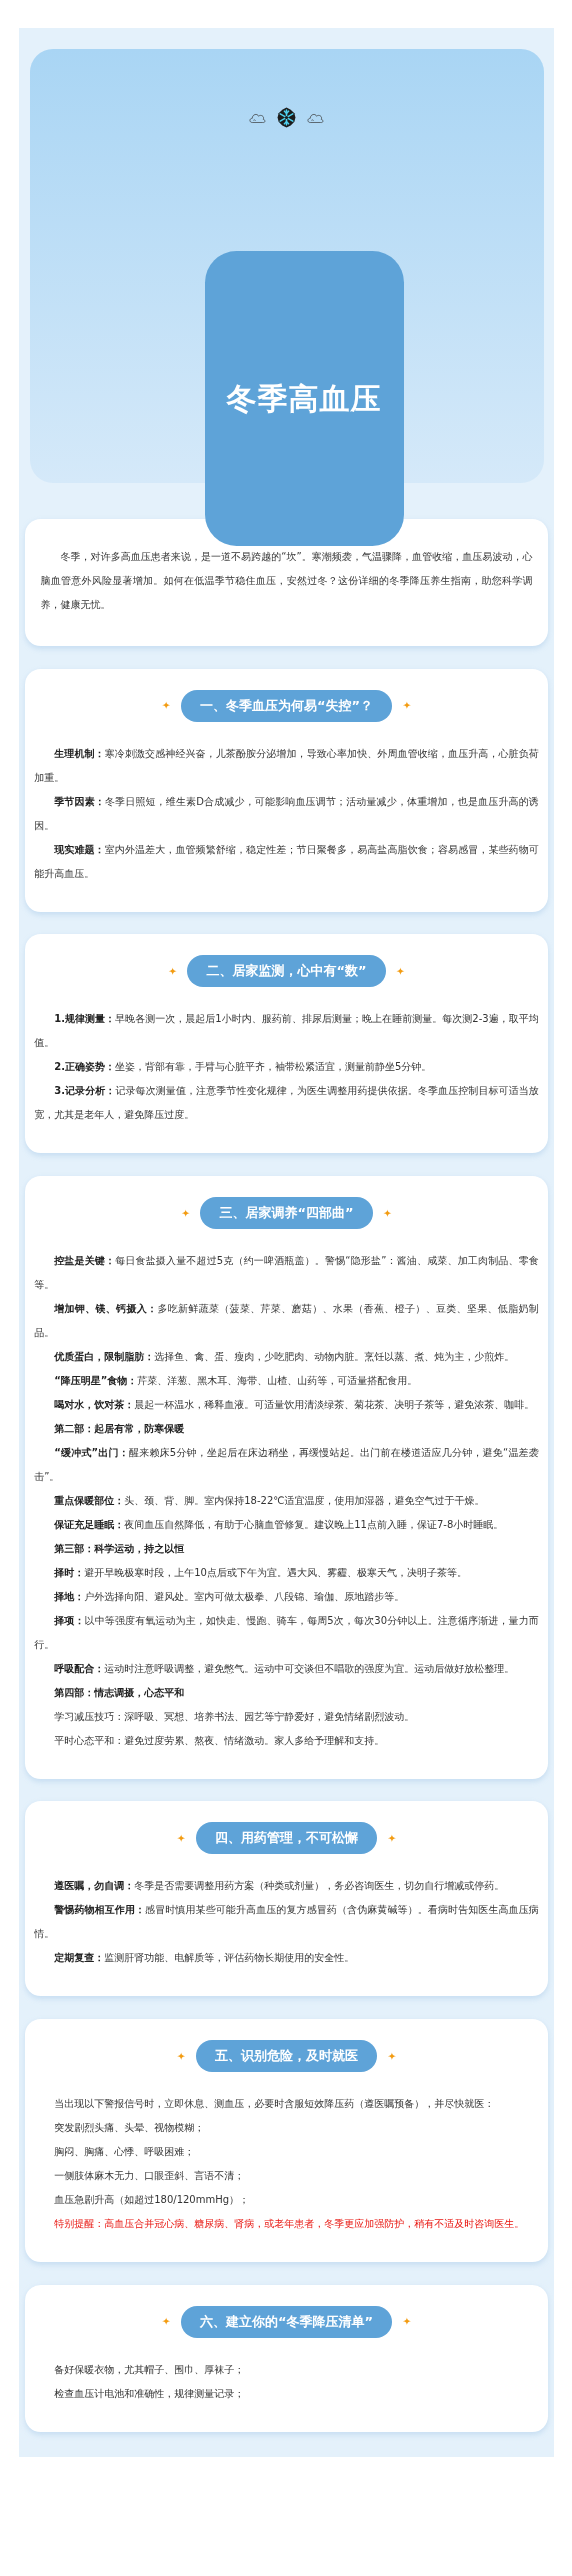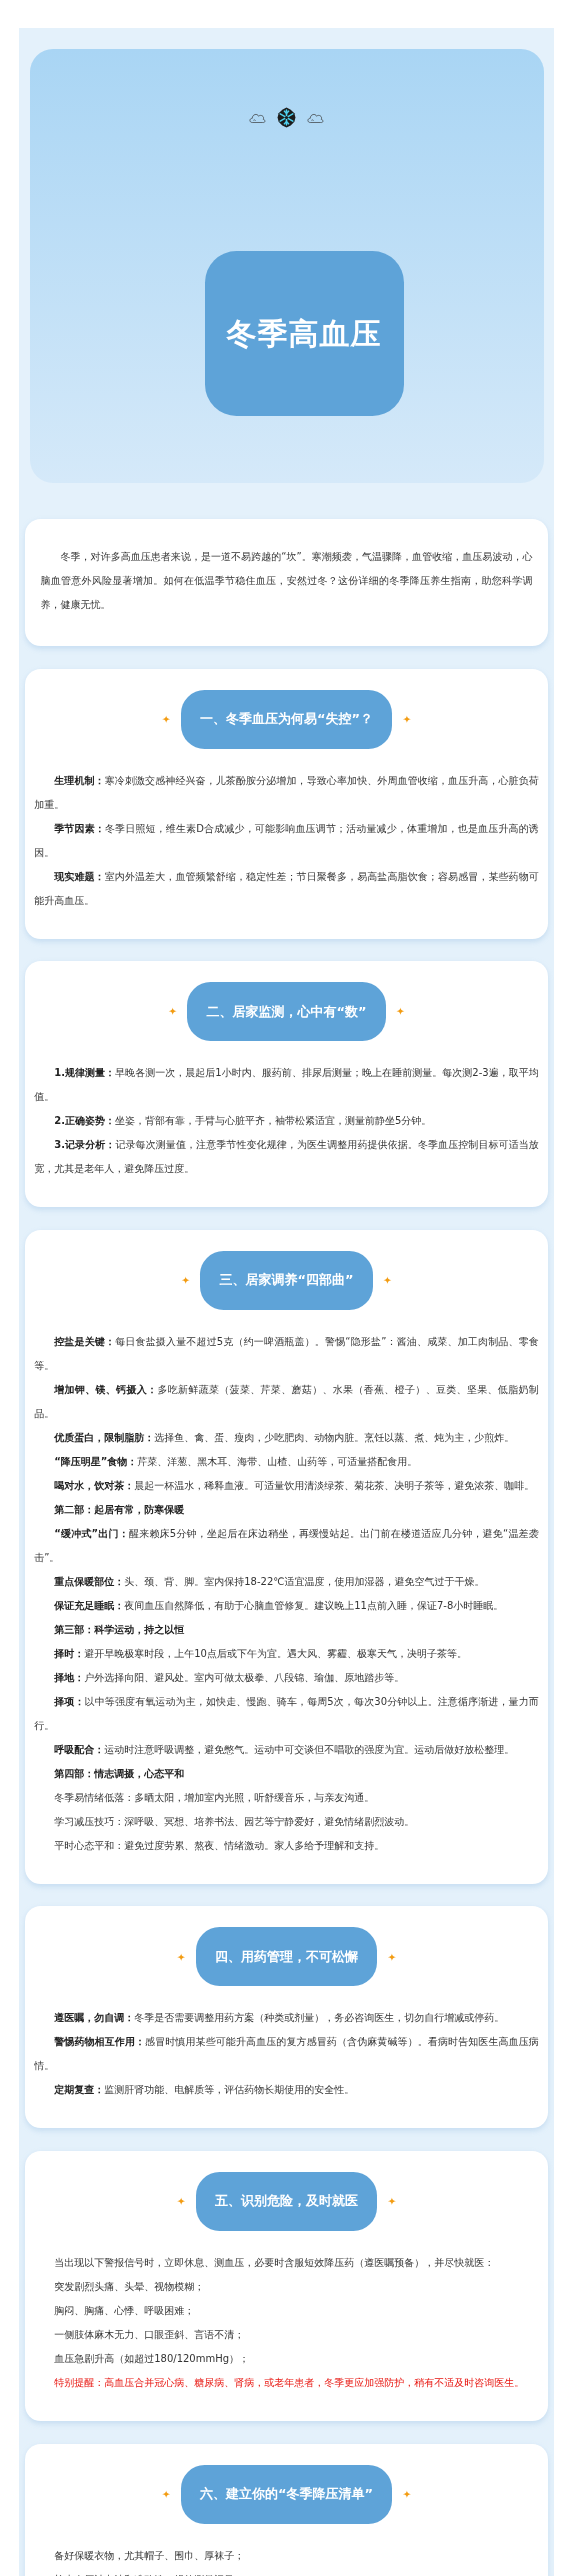--- a/index.html
+++ b/index.html
@@ -9,36 +9,36 @@
   .frame { margin: 0 19px; width: 535px; background: #e4f1fb; padding: 21px 0 25px 0; }
   .hero {
     margin: 0 10.5px; height: 434px; border-radius: 23px;
     background: linear-gradient(180deg, #a9d5f4 0%, #d5e9f9 100%);
     position: relative;
   }
   .hero-icons { position: absolute; top: 58px; left: 0; right: 0; display: flex; justify-content: center; align-items: center; gap: 9.4px; }
   .cloud { width: 19px; height: 13.6px; }
   .flake { width: 21px; height: 21px; }
   .hero-title {
-    position: absolute; left: 175px; top: 202px; width: 199px; height: 165px;
+    position: absolute; left: 175px; top: 202px; width: 199px; height: 295px;
     border-radius: 31.5px; background: #5ea3d8; color: #ffffff;
     display: flex; flex-direction: row; align-items: center; justify-content: center;
     font-weight: bold; font-size: 30px; line-height: 50px; letter-spacing: 1px;
   }
   .card {
     margin: 22.6px 5.8px 0 5.8px; background: #ffffff; border-radius: 15.7px;
     padding: 21px 9.4px 26px 9.4px;
     box-shadow: 0 2.1px 5.2px rgba(150, 190, 225, 0.35);
   }
   .card.first { margin-top: 36px; padding: 26px 15.7px 29px 15.7px; }
   .heading-row { display: flex; justify-content: center; align-items: center; gap: 10.5px; margin-bottom: 20px; }
   .spark { color: #f39c12; font-size: 10.5px; line-height: 1; }
   .badge {
     background: #5ea3d8; color: #ffffff; font-weight: bold; font-size: 13px;
-    height: 59px; padding: 0 19px; border-radius: 23.6px;
+    height: 32px; padding: 0 19px; border-radius: 23.6px;
     display: flex; align-items: center; white-space: nowrap;
   }
   p.t { font-size: 10px; line-height: 24px; text-indent: 2em; text-align: justify; }
   p.t b { color: #222; font-weight: bold; }
   p.head { font-weight: bold; color: #222; }
   p.red { color: #e8150f; }
 </style>
 </head>
 <body>
 
@@ -113,21 +113,20 @@
           <p class="t head"><b>第二部：起居有常，防寒保暖</b></p>
           <p class="t"><b>“缓冲式”出门：</b><span>醒来赖床5分钟，坐起后在床边稍坐，再缓慢站起。出门前在楼道适应几分钟，避免“温差袭击”。</span></p>
           <p class="t"><b>重点保暖部位：</b><span>头、颈、背、脚。室内保持18-22℃适宜温度，使用加湿器，避免空气过于干燥。</span></p>
           <p class="t"><b>保证充足睡眠：</b><span>夜间血压自然降低，有助于心脑血管修复。建议晚上11点前入睡，保证7-8小时睡眠。</span></p>
           <p class="t head"><b>第三部：科学运动，持之以恒</b></p>
           <p class="t"><b>择时：</b><span>避开早晚极寒时段，上午10点后或下午为宜。遇大风、雾霾、极寒天气，决明子茶等。</span></p>
           <p class="t"><b>择地：</b><span>户外选择向阳、避风处。室内可做太极拳、八段锦、瑜伽、原地踏步等。</span></p>
           <p class="t"><b>择项：</b><span>以中等强度有氧运动为主，如快走、慢跑、骑车，每周5次，每次30分钟以上。注意循序渐进，量力而行。</span></p>
           <p class="t"><b>呼吸配合：</b><span>运动时注意呼吸调整，避免憋气。运动中可交谈但不唱歌的强度为宜。运动后做好放松整理。</span></p>
           <p class="t head"><b>第四部：情志调摄，心态平和</b></p>
-          <p class="t"><span>冬季易情绪低落：多晒太阳，增加室内光照，听舒缓音乐，与亲友沟通。</span></p>
           <p class="t"><span>学习减压技巧：深呼吸、冥想、培养书法、园艺等宁静爱好，避免情绪剧烈波动。</span></p>
           <p class="t"><span>平时心态平和：避免过度劳累、熬夜、情绪激动。家人多给予理解和支持。</span></p>
         </div>
         <div class="card">
           <div class="heading-row">
             <span class="spark">✦</span>
             <div class="badge">四、用药管理，不可松懈</div>
             <span class="spark">✦</span>
           </div>
           <p class="t"><b>遵医嘱，勿自调：</b><span>冬季是否需要调整用药方案（种类或剂量），务必咨询医生，切勿自行增减或停药。</span></p>

